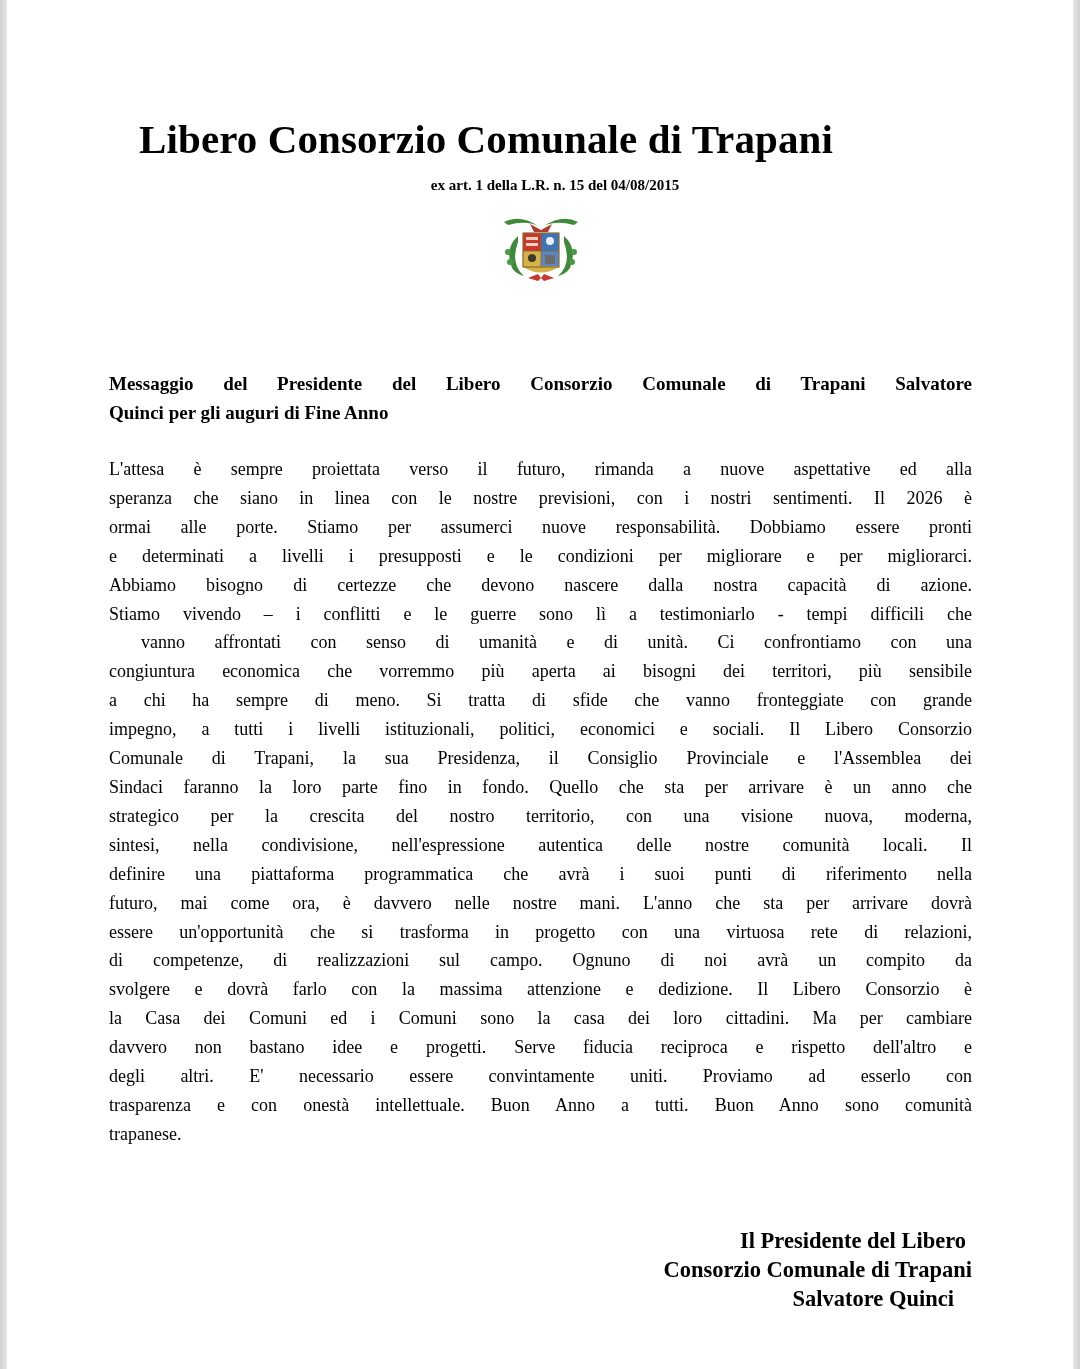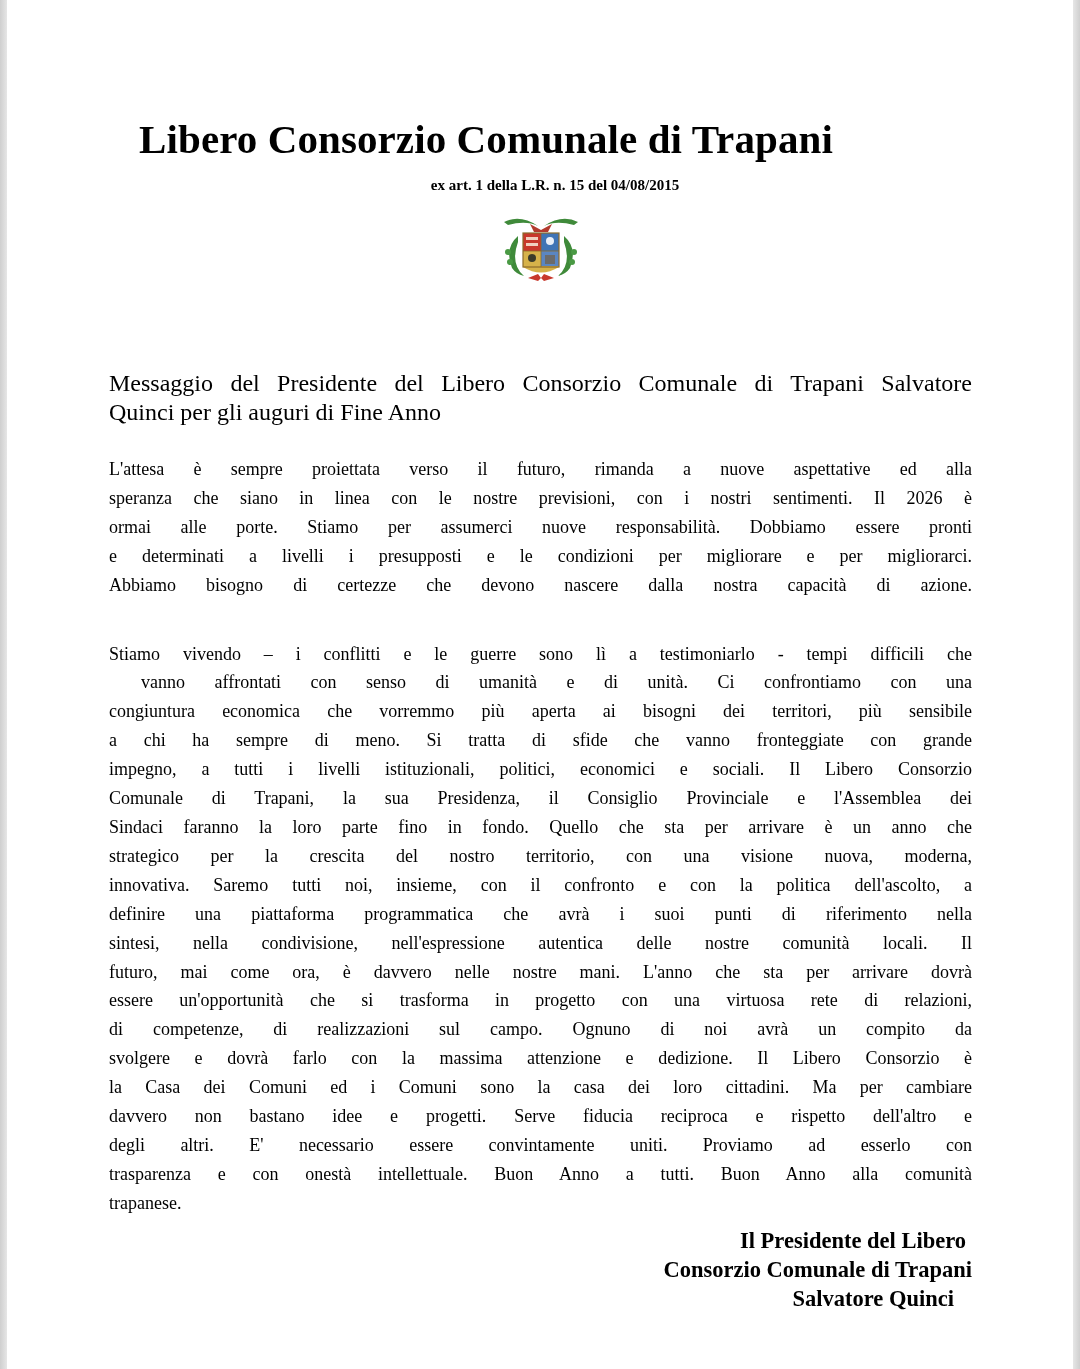--- a/index.html
+++ b/index.html
@@ -24,21 +24,21 @@
   }
   .subtitle {
     position: absolute; left: 15px; width: 1080px; top: 175px;
     text-align: center; font-weight: bold; font-size: 15px; line-height: 20px;
   }
   .crest {
     position: absolute; left: 498px; top: 212px; width: 86px; height: 72px;
   }
   .heading {
     position: absolute; left: 109px; width: 863px; top: 369px;
-    font-weight: normal; font-size: 24px; line-height: 29px;
+    font-weight: bold; font-size: 19px; line-height: 29px;
   }
   .heading .line { display: block; text-align: justify; text-align-last: justify; }
   .heading .line.last { text-align-last: left; }
   .body {
     position: absolute; left: 109px; width: 863px; top: 455px;
     font-size: 18px; line-height: 28.9px;
   }
   .body .line { display: block; text-align: justify; text-align-last: justify; white-space: nowrap; }
   .body .line.last { text-align-last: left; }
   .signature {
@@ -94,39 +94,38 @@
   <span class="line">Messaggio del Presidente del Libero Consorzio Comunale di Trapani Salvatore</span>
   <span class="line last">Quinci per gli auguri di Fine Anno</span>
 </div>
 
 <div class="body" id="message-body">
     <span class="line" style="white-space: normal;">L'attesa è sempre proiettata verso il futuro, rimanda a nuove aspettative ed alla</span>
     <span class="line" style="white-space: normal;">speranza che siano in linea con le nostre previsioni, con i nostri sentimenti. Il 2026 è</span>
     <span class="line" style="white-space: normal;">ormai alle porte. Stiamo per assumerci nuove responsabilità. Dobbiamo essere pronti</span>
     <span class="line" style="white-space: normal;">e determinati a livelli i presupposti e le condizioni per migliorare e per migliorarci.</span>
     <span class="line" style="white-space: normal;">Abbiamo bisogno di certezze che devono nascere dalla nostra capacità di azione.</span>
-    <span class="line" style="white-space: normal; margin-top: 40px;">Stiamo vivendo – i conflitti e le guerre sono lì a testimoniarlo - tempi difficili che</span>
+    <span class="line" style="white-space: normal;">Stiamo vivendo – i conflitti e le guerre sono lì a testimoniarlo - tempi difficili che</span>
     <span class="line" style="white-space: normal; margin-left: 32px;">vanno affrontati con senso di umanità e di unità. Ci confrontiamo con una</span>
     <span class="line" style="white-space: normal;">congiuntura economica che vorremmo più aperta ai bisogni dei territori, più sensibile</span>
     <span class="line" style="white-space: normal;">a chi ha sempre di meno. Si tratta di sfide che vanno fronteggiate con grande</span>
     <span class="line" style="white-space: normal;">impegno, a tutti i livelli istituzionali, politici, economici e sociali. Il Libero Consorzio</span>
     <span class="line" style="white-space: normal;">Comunale di Trapani, la sua Presidenza, il Consiglio Provinciale e l'Assemblea dei</span>
     <span class="line" style="white-space: normal;">Sindaci faranno la loro parte fino in fondo. Quello che sta per arrivare è un anno che</span>
     <span class="line" style="white-space: normal;">strategico per la crescita del nostro territorio, con una visione nuova, moderna,</span>
-    <span class="line" style="white-space: normal;">innovativa. Saremo tutti noi, insieme, con il confronto e con la politica dell'ascolto, a</span>
+    <span class="line" style="white-space: normal;">sintesi, nella condivisione, nell'espressione autentica delle nostre comunità locali. Il</span>
     <span class="line" style="white-space: normal;">definire una piattaforma programmatica che avrà i suoi punti di riferimento nella</span>
-    <span class="line" style="white-space: normal;">sintesi, nella condivisione, nell'espressione autentica delle nostre comunità locali. Il</span>
     <span class="line" style="white-space: normal;">futuro, mai come ora, è davvero nelle nostre mani. L'anno che sta per arrivare dovrà</span>
     <span class="line" style="white-space: normal;">essere un'opportunità che  si trasforma in progetto con una virtuosa rete di relazioni,</span>
     <span class="line" style="white-space: normal;">di competenze, di realizzazioni sul campo. Ognuno di noi avrà un compito da</span>
     <span class="line" style="white-space: normal;">svolgere e dovrà farlo con  la massima attenzione e dedizione. Il Libero Consorzio è</span>
     <span class="line" style="white-space: normal;">la Casa dei Comuni ed i Comuni sono la casa dei loro cittadini. Ma per cambiare</span>
     <span class="line" style="white-space: normal;">davvero non bastano idee e progetti. Serve fiducia reciproca e rispetto dell'altro e</span>
     <span class="line" style="white-space: normal;">degli altri. E' necessario essere convintamente uniti. Proviamo ad esserlo con</span>
-    <span class="line" style="white-space: normal;">trasparenza e con onestà intellettuale. Buon Anno a tutti. Buon Anno alla comunità</span>
+    <span class="line" style="white-space: normal;">trasparenza e con onestà intellettuale. Buon Anno a tutti. Buon Anno sono comunità</span>
     <span class="line last" style="white-space: normal;">trapanese.</span>
   </div>
 
 <div class="signature">
   <span class="sig-line l1">Il Presidente del Libero</span>
   <span class="sig-line l2">Consorzio Comunale di Trapani</span>
   <span class="sig-line l3">Salvatore Quinci</span>
 </div>
 
 </body></html>

